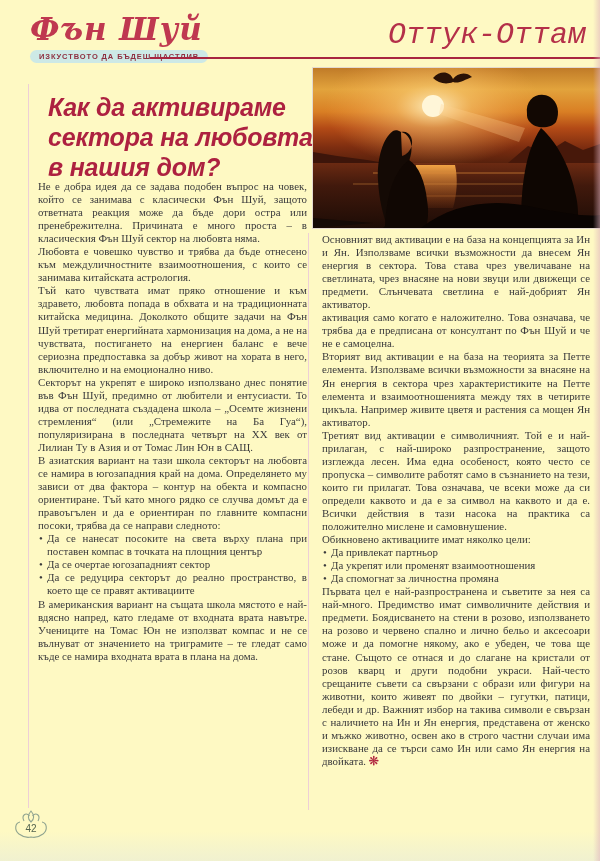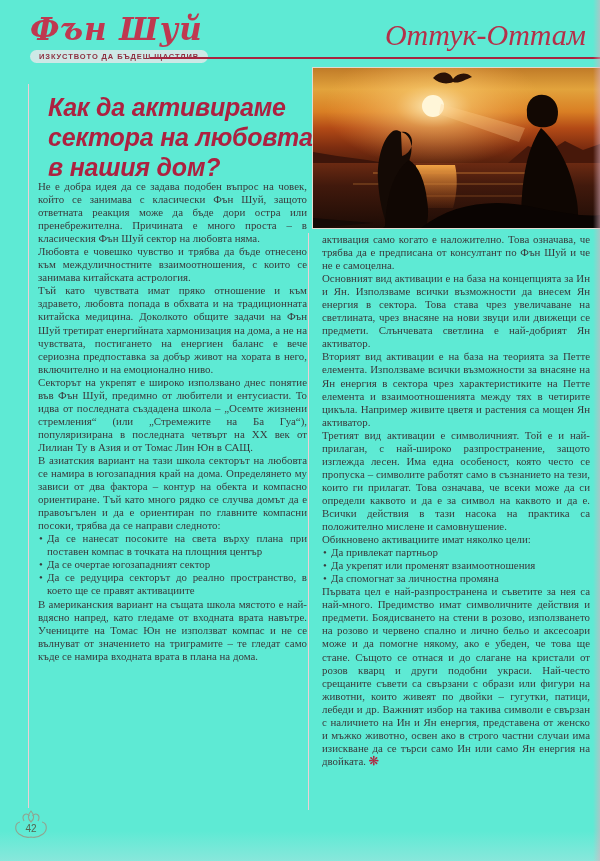--- a/index.html
+++ b/index.html
@@ -1,18 +1,18 @@
 <!DOCTYPE html>
 <html lang="bg"><head>
 <meta charset="utf-8">
 <style>
   html,body{margin:0;padding:0;background:#e9e4de;}
   .page{
     position:relative;width:600px;height:861px;margin:0 auto;
-    background:#5eead4;overflow:hidden;
+    background:#fef9c3;overflow:hidden;
     font-family:"Liberation Sans","DejaVu Sans",sans-serif;
   }
   .page::after{
     content:"";position:absolute;right:0;top:0;bottom:0;width:7px;pointer-events:none;
     background:linear-gradient(to right,rgba(231,192,202,0),rgba(222,176,190,.55));
   }
   .page::before{
     content:"";position:absolute;left:0;right:0;bottom:0;height:30px;pointer-events:none;
     background:linear-gradient(to bottom,rgba(214,226,232,0),rgba(214,226,232,.35));
   }
@@ -23,21 +23,21 @@
     font-family:"DejaVu Serif",serif;font-style:italic;font-weight:bold;
     font-size:31px;line-height:1;color:#bf3850;letter-spacing:1px;
   }
   .logo-tagline{
     display:inline-block;margin-top:4px;background:#cde9e6;color:#8e2f40;
     font-size:7.5px;font-weight:bold;letter-spacing:.9px;text-transform:uppercase;
     padding:2px 9px;border-radius:8px;
   }
   .section-title{
     position:absolute;right:14px;top:20px;
-    font-family:Liberation Serif, serif;font-style:italic;
+    font-family:Liberation Mono, monospace;font-style:italic;
     font-size:30px;line-height:1;color:#b43049;
   }
   .header-rule{position:absolute;left:150px;right:0;top:57px;height:2px;background:#a82640;}
 
   
   .photo{position:absolute;left:313px;top:68px;width:287px;height:160px;outline:1px solid #e3d9cf;}
 
   
   .title{
     position:absolute;left:36px;top:80px;width:284px;margin:12px;
@@ -135,22 +135,22 @@
     <p>Тъй като чувствата имат пряко отношение и към здравето, любовта попада в обхвата и на традиционната китайска медицина. Доколкото общите задачи на Фън Шуй третират енергийната хармонизация на дома, а не на чувствата, постигането на енергиен баланс е вече сериозна предпоставка за добър живот на хората в него, включително и на емоционално ниво.</p>
     <p>Секторът на укрепят е широко използвано днес понятие във Фън Шуй, предимно от любители и ентусиасти. То идва от последната създадена школа – „Осемте жизнени стремления“ (или „Стремежите на Ба Гуа“), популяризирана в последната четвърт на XX век от Лилиан Ту в Азия и от Томас Лин Юн в САЩ.</p>
     <p>В азиатския вариант на тази школа секторът на любовта се намира в югозападния край на дома. Определянето му зависи от два фактора – контур на обекта и компасно ориентиране. Тъй като много рядко се случва домът да е правоъгълен и да е ориентиран по главните компасни посоки, трябва да се направи следното:</p>
     <p class="bullet">Да се нанесат посоките на света върху плана при поставен компас в точката на площния център</p>
     <p class="bullet">Да се очертае югозападният сектор</p>
     <p class="bullet">Да се редуцира секторът до реално пространство, в което ще се правят активациите</p>
     <p>В американския вариант на същата школа мястото е най-вдясно напред, като гледаме от входната врата навътре. Учениците на Томас Юн не използват компас и не се вълнуват от значението на триграмите – те гледат само къде се намира входната врата в плана на дома.</p>
   </div>
 
   <div class="col col-right">
+    <p>Основният вид активации е на база на концепцията за Ин и Ян. Използваме всички възможности да внесем Ян енергия в сектора. Това става чрез увеличаване на светлината, чрез внасяне на нови звуци или движещи се предмети. Слънчевата светлина е най-добрият Ян активатор.</p>
     <p>активация само когато е наложително. Това означава, че трябва да е предписана от консултант по Фън Шуй и че не е самоцелна.</p>
-    <p>Основният вид активации е на база на концепцията за Ин и Ян. Използваме всички възможности да внесем Ян енергия в сектора. Това става чрез увеличаване на светлината, чрез внасяне на нови звуци или движещи се предмети. Слънчевата светлина е най-добрият Ян активатор.</p>
     <p>Вторият вид активации е на база на теорията за Петте елемента. Използваме всички възможности за внасяне на Ян енергия в сектора чрез характеристиките на Петте елемента и взаимоотношенията между тях в четирите цикъла. Например живите цветя и растения са мощен Ян активатор.</p>
     <p>Третият вид активации е символичният. Той е и най-прилаган, с най-широко разпространение, защото изглежда лесен. Има една особеност, която често се пропуска – символите работят само в съзнанието на тези, които ги прилагат. Това означава, че всеки може да си определи каквото и да е за символ на каквото и да е. Всички действия в тази насока на практика са положително мислене и самовнушение.</p>
     <p>Обикновено активациите имат няколко цели:</p>
     <p class="bullet">Да привлекат партньор</p>
     <p class="bullet">Да укрепят или променят взаимоотношения</p>
     <p class="bullet">Да спомогнат за личностна промяна</p>
     <p><span>Първата цел е най-разпространена и съветите за нея са най-много. Предимство имат символичните действия и предмети. Боядисването на стени в розово, използването на розово и червено спално и лично бельо и аксесоари може и да помогне някому, ако е убеден, че това ще стане. Същото се отнася и до слагане на кристали от розов кварц и други подобни украси. Най-често срещаните съвети са свързани с образи или фигури на животни, които живеят по двойки – гугутки, патици, лебеди и др. Важният избор на такива символи е свързан с наличието на Ин и Ян енергия, представена от женско и мъжко животно, освен ако в строго частни случаи има изискване да се търси само Ин или само Ян енергия на двойката. </span><span class="endmark">❊</span></p>
   </div>
 
   <div class="page-num">

